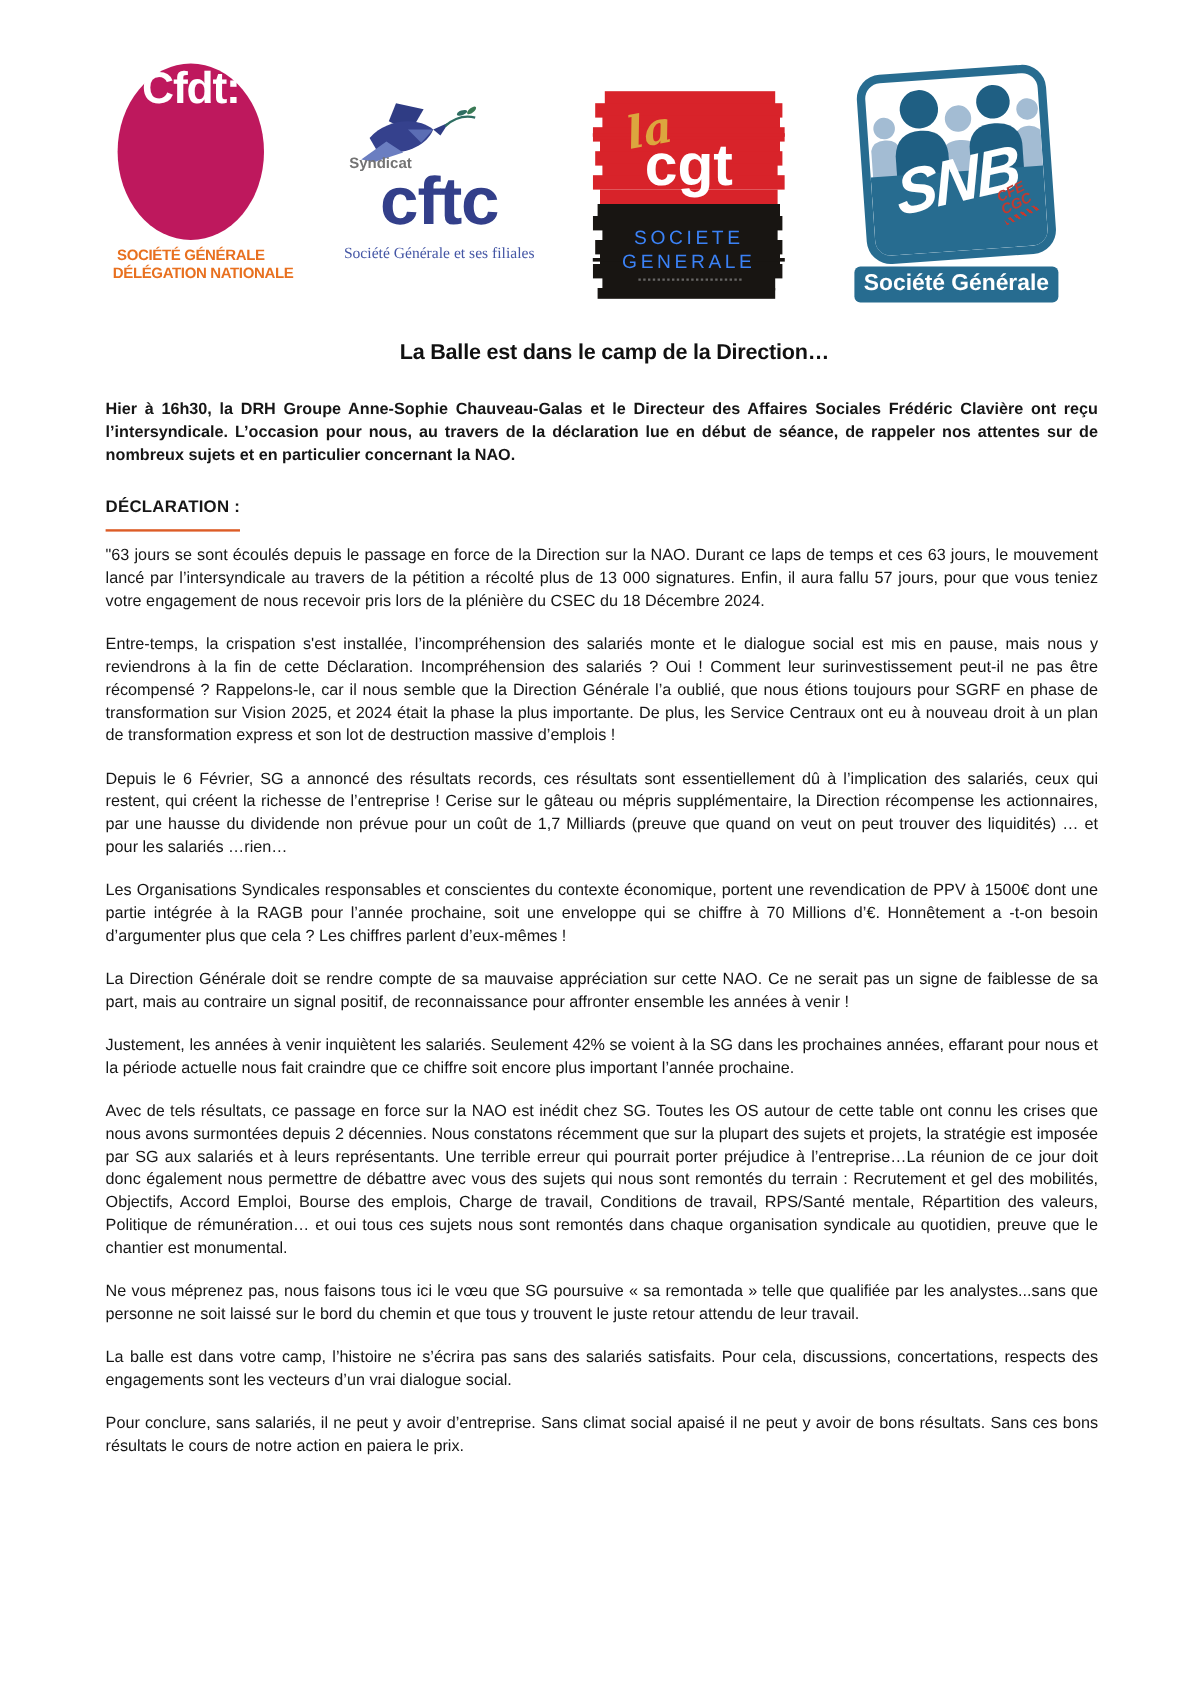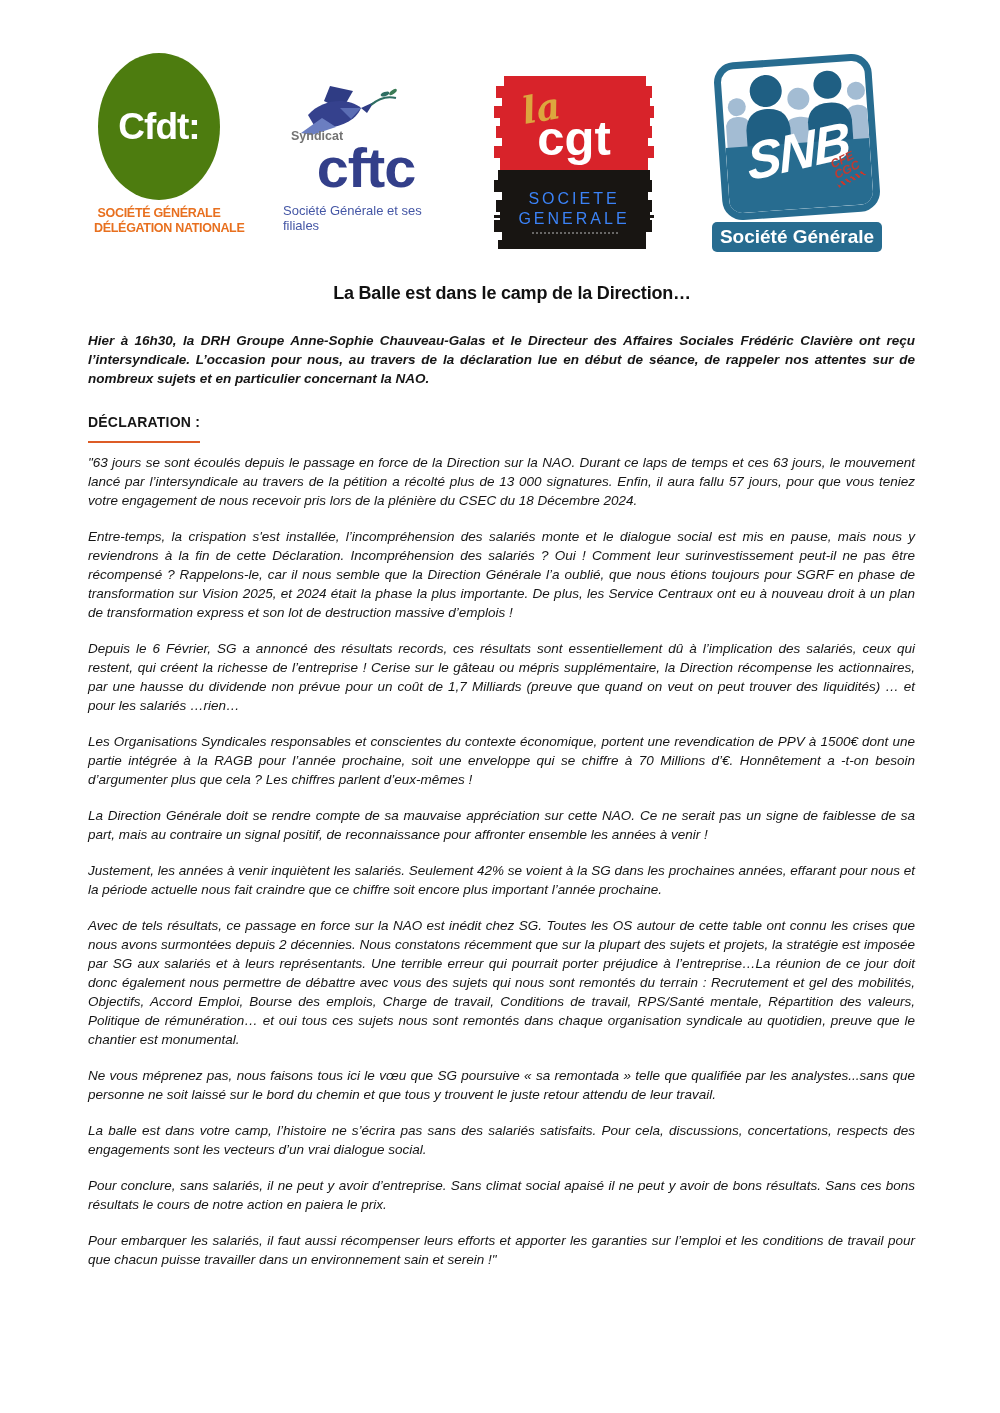--- a/index.html
+++ b/index.html
@@ -9,38 +9,38 @@
     font-family:"Liberation Sans", sans-serif;
     color:#161616; overflow:hidden;
   }
 
   
   .logo { position:absolute; }
 
   
   .logo-cfdt { left:94px; top:53px; width:130px; text-align:center; }
   .cfdt-circle {
-    width:122px; height:147px; margin:0 auto; background:#4d7c0f;
-    border-radius:50%; display:flex; align-items:center; justify-content:center;
+    width:122px; height:147px; margin:0 auto; background:#be185d;
+    border-radius:50%; display:flex; justify-content:center;
   }
   .cfdt-circle span {
     color:#fff; font-weight:bold; font-size:37px; letter-spacing:-1px;
   }
   .cfdt-caption { margin-top:6px; color:#E8701F; font-weight:bold; font-size:12.5px; line-height:15px; letter-spacing:-0.3px; white-space:nowrap; }
 
   
   .logo-cftc { left:283px; top:85px; width:166px; height:140px; }
   .cftc-dove { position:absolute; left:17px; top:0; }
   .cftc-syndicat { position:absolute; left:8px; top:44px; font-size:12.5px; color:#737373; font-weight:bold; }
   .cftc-word {
     position:absolute; left:0; top:50px; width:166px; text-align:center;
     font-size:56px; font-weight:bold; color:#333F8A; letter-spacing:-1px;
     transform:scaleX(1.03); transform-origin:center;
   }
-  .cftc-caption { position:absolute; left:0; top:118px; width:166px; text-align:left; font-size:13px; color:#4456A5; }
+  .cftc-caption { position:absolute; left:0; top:118px; width:166px; text-align:center; font-size:13px; color:#4456A5;font-family:Liberation Serif, serif; }
 
   
   .logo-cgt { left:494px; top:74px; width:160px; height:176px; }
   .cgt-brush { position:absolute; left:0; top:0; }
   .cgt-la {
     position:absolute; left:28px; top:12px; color:#DCA63E;
     font-family:"DejaVu Serif", serif; font-style:italic; font-weight:bold;
     font-size:37px; transform:rotate(-10deg);
   }
   .cgt-word {
@@ -87,21 +87,21 @@
 
   
   .doc-title {
     position:absolute; left:0; top:283px; width:1000px; text-align:center;
     font-size:18px; font-weight:bold; color:#111; letter-spacing:-0.2px;padding-left:24px;
   }
   .doc-body {
     position:absolute; left:88px; top:331px; width:827px;
     font-size:13.5px; line-height:19px; text-align:justify; color:#161616;
   }
-  .doc-body p { margin:0 0 17px 0;font-style:italic; }
+  .doc-body p { margin:0 0 17px 0; }
   .doc-body p.intro { font-weight:bold; }
   .decl-heading { margin:25px 0 21px 0; font-size:14px; font-weight:bold; text-align:left; }
   .decl-heading span { border-bottom:2px solid #DD5C26; padding-bottom:11px; letter-spacing:0.2px; }
 </style>
 </head>
 <body>
 
 <header>
 
   <div class="logo logo-cfdt">
@@ -210,14 +210,13 @@
   <p>"63 jours se sont écoulés depuis le passage en force de la Direction sur la NAO. Durant ce laps de temps et ces 63 jours, le mouvement lancé par l’intersyndicale au travers de la pétition a récolté plus de 13 000 signatures. Enfin, il aura fallu 57 jours, pour que vous teniez votre engagement de nous recevoir pris lors de la plénière du CSEC du 18 Décembre 2024.</p>
   <p>Entre-temps, la crispation s'est installée, l’incompréhension des salariés monte et le dialogue social est mis en pause, mais nous y reviendrons à la fin de cette Déclaration. Incompréhension des salariés ? Oui !  Comment leur surinvestissement peut-il ne pas être récompensé ? Rappelons-le, car il nous semble que la Direction Générale l’a oublié, que nous étions toujours pour SGRF en phase de transformation sur Vision 2025, et 2024 était la phase la plus importante. De plus, les Service Centraux ont eu à nouveau droit à un plan de transformation express et son lot de destruction massive d’emplois !</p>
   <p>Depuis le 6 Février, SG a annoncé des résultats records, ces résultats sont essentiellement dû à l’implication des salariés, ceux qui restent, qui créent la richesse de l’entreprise ! Cerise sur le gâteau ou mépris supplémentaire, la Direction récompense les actionnaires, par une hausse du dividende non prévue pour un coût de 1,7 Milliards (preuve que quand on veut on peut trouver des liquidités) … et pour les salariés …rien…</p>
   <p>Les Organisations Syndicales responsables et conscientes du contexte économique, portent une revendication de PPV à 1500€ dont une partie intégrée à la RAGB pour l’année prochaine, soit une enveloppe qui se chiffre à 70 Millions d’€. Honnêtement a -t-on besoin d’argumenter plus que cela ? Les chiffres parlent d’eux-mêmes !</p>
   <p>La Direction Générale doit se rendre compte de sa mauvaise appréciation sur cette NAO. Ce ne serait pas un signe de faiblesse de sa part, mais au contraire un signal positif, de reconnaissance pour affronter ensemble les années à venir !</p>
   <p>Justement, les années à venir inquiètent les salariés. Seulement 42% se voient à la SG dans les prochaines années, effarant pour nous et la période actuelle nous fait craindre que ce chiffre soit encore plus important l’année prochaine.</p>
   <p>Avec de tels résultats, ce passage en force sur la NAO est inédit chez SG. Toutes les OS autour de cette table ont connu les crises que nous avons surmontées depuis 2 décennies. Nous constatons récemment que sur la plupart des sujets et projets, la stratégie est imposée par SG aux salariés et à leurs représentants. Une terrible erreur qui pourrait porter préjudice à l’entreprise…La réunion de ce jour doit donc également nous permettre de débattre avec vous des sujets qui nous sont remontés du terrain : Recrutement et gel des mobilités, Objectifs, Accord Emploi, Bourse des emplois, Charge de travail, Conditions de travail, RPS/Santé mentale, Répartition des valeurs, Politique de rémunération… et oui tous ces sujets nous sont remontés dans chaque organisation syndicale au quotidien, preuve que le chantier est monumental.</p>
   <p>Ne vous méprenez pas, nous faisons tous ici le vœu que SG poursuive « sa remontada » telle que qualifiée par les analystes...sans que personne ne soit laissé sur le bord du chemin et que tous y trouvent le juste retour attendu de leur travail.</p>
   <p>La balle est dans votre camp, l’histoire ne s’écrira pas sans des salariés satisfaits. Pour cela, discussions, concertations, respects des engagements sont les vecteurs d’un vrai dialogue social.</p>
   <p>Pour conclure, sans salariés, il ne peut y avoir d’entreprise. Sans climat social apaisé il ne peut y avoir de bons résultats. Sans ces bons résultats le cours de notre action en paiera le prix.</p>
-  <p>Pour embarquer les salariés, il faut aussi récompenser leurs efforts et apporter les garanties sur l’emploi et les conditions de travail pour que chacun puisse travailler dans un environnement sain et serein !"</p>
 </article>
 
 </body></html>

